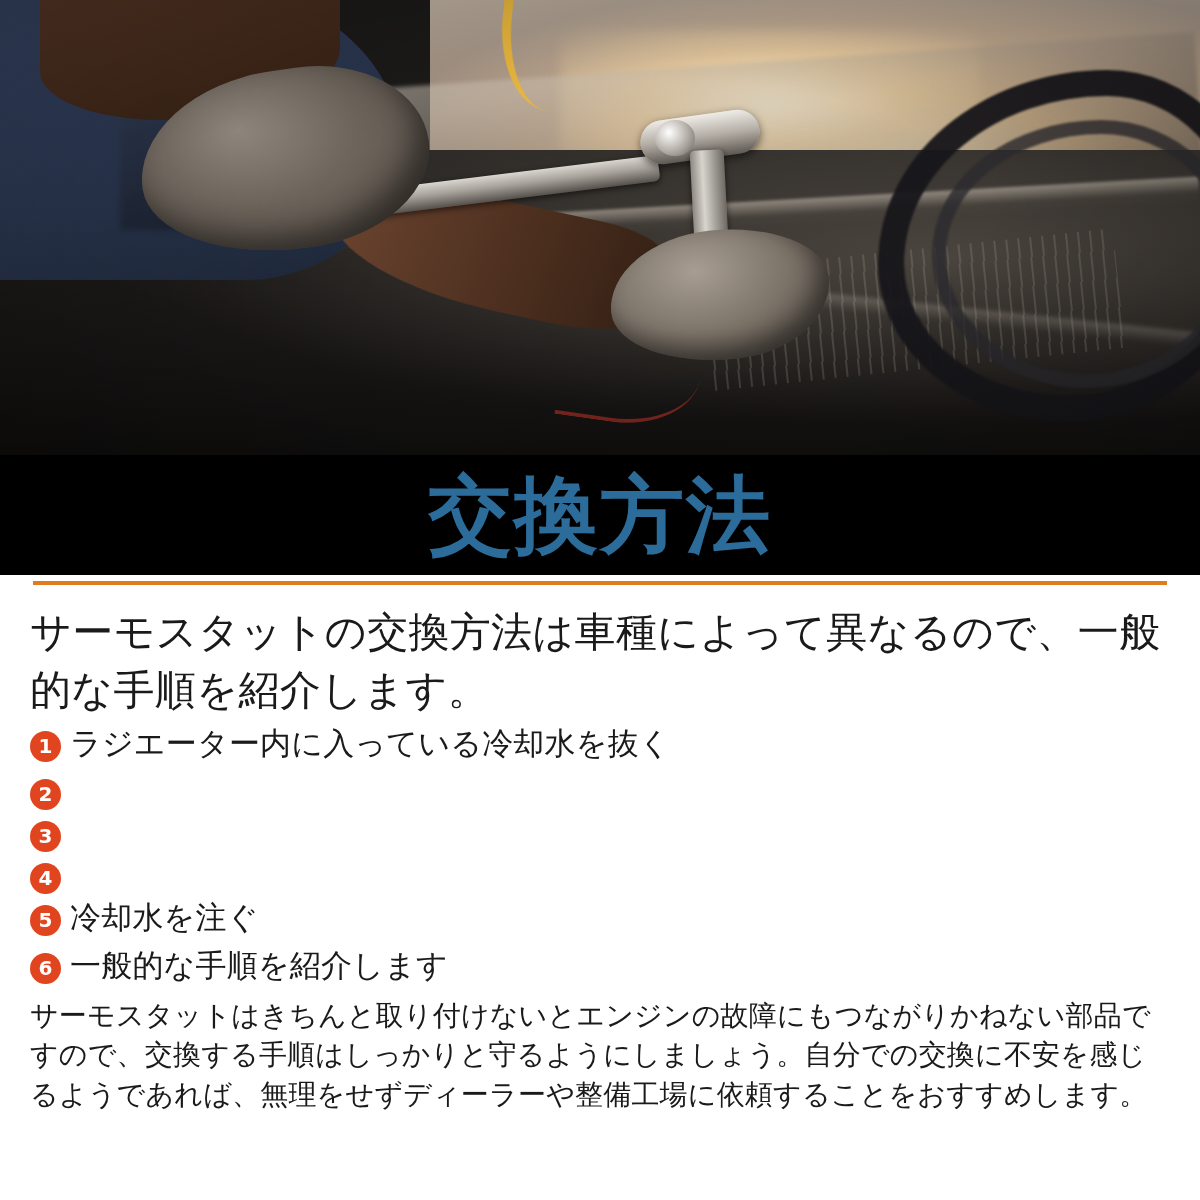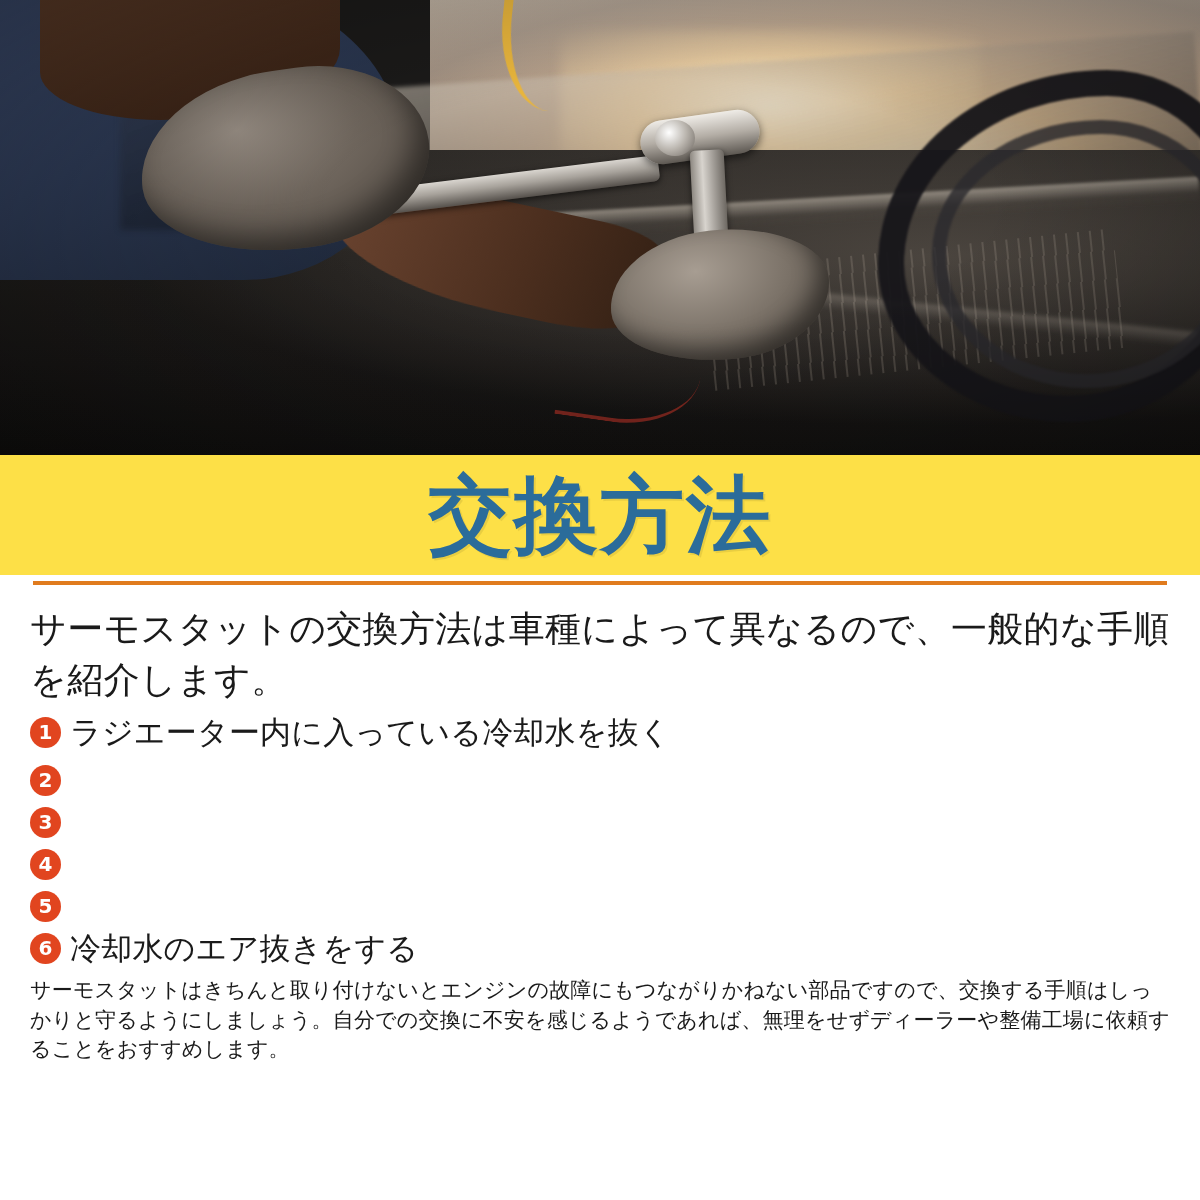--- a/index.html
+++ b/index.html
@@ -220,21 +220,21 @@
     inset: 0;
     background: radial-gradient(ellipse at 55% 45%, rgba(0,0,0,0) 35%, rgba(0,0,0,0.35) 100%);
   }
 
   
   .title-wrap {
     height: 120px;
     display: flex;
     align-items: center;
     justify-content: center;
-    background: #fde047;
+    background: #000000;
   }
   .title {
     font-family: "DejaVu Sans", sans-serif;
     font-weight: bold;
     font-size: 84px;
     line-height: 1;
     color: #2b6c9a;
     letter-spacing: 2px;
     text-shadow: 2px 2px 0 rgba(0,0,0,0.08);
   }
@@ -246,21 +246,21 @@
     background: #e07b1e;
   }
 
   
   .content {
     padding: 18px 30px 0 30px;
     font-family: "DejaVu Sans", sans-serif;
     color: #1a1a1a;
   }
   .para {
-    font-size: 36px;
+    font-size: 41px;
     line-height: 1.42;
     letter-spacing: 0.3px;
     margin: 0 0 4px 0;
   }
   .steps {
     list-style: none;
     margin: 6px 0 6px 0;
     padding: 0;
   }
   .step {
@@ -280,23 +280,24 @@
     font-family: "DejaVu Sans", sans-serif;
     font-size: 20px;
     font-weight: bold;
     line-height: 31px;
     text-align: center;
   }
   .step-text {
     font-size: 31px;
     line-height: 1.38;
     letter-spacing: 0.2px;
+    font-family: Liberation Mono, monospace;
   }
   .closing {
-    font-size: 21px;
+    font-size: 28px;
     line-height: 1.42;
     letter-spacing: 0.2px;
     margin: 2px 0 6px 0;
   }
 </style>
 </head>
 <body>
 
 <div class="page">
 
@@ -343,23 +344,24 @@
         <span class="badge">2</span>
       </li>
       <li class="step">
         <span class="badge">3</span>
       </li>
       <li class="step">
         <span class="badge">4</span>
       </li>
       <li class="step">
         <span class="badge">5</span>
+        <span class="step-text">冷却水を注ぐ</span>
       </li>
       <li class="step">
         <span class="badge">6</span>
-        <span class="step-text">冷却水のエア抜きをする</span>
+        <span class="step-text">一般的な手順を紹介します</span>
       </li>
     </ul>
 
     <p class="closing">サーモスタットはきちんと取り付けないとエンジンの故障にもつながりかねない部品ですので、交換する手順はしっかりと守るようにしましょう。自分での交換に不安を感じるようであれば、無理をせずディーラーや整備工場に依頼することをおすすめします。</p>
   </div>
 
 </div>
 
 </body></html>

